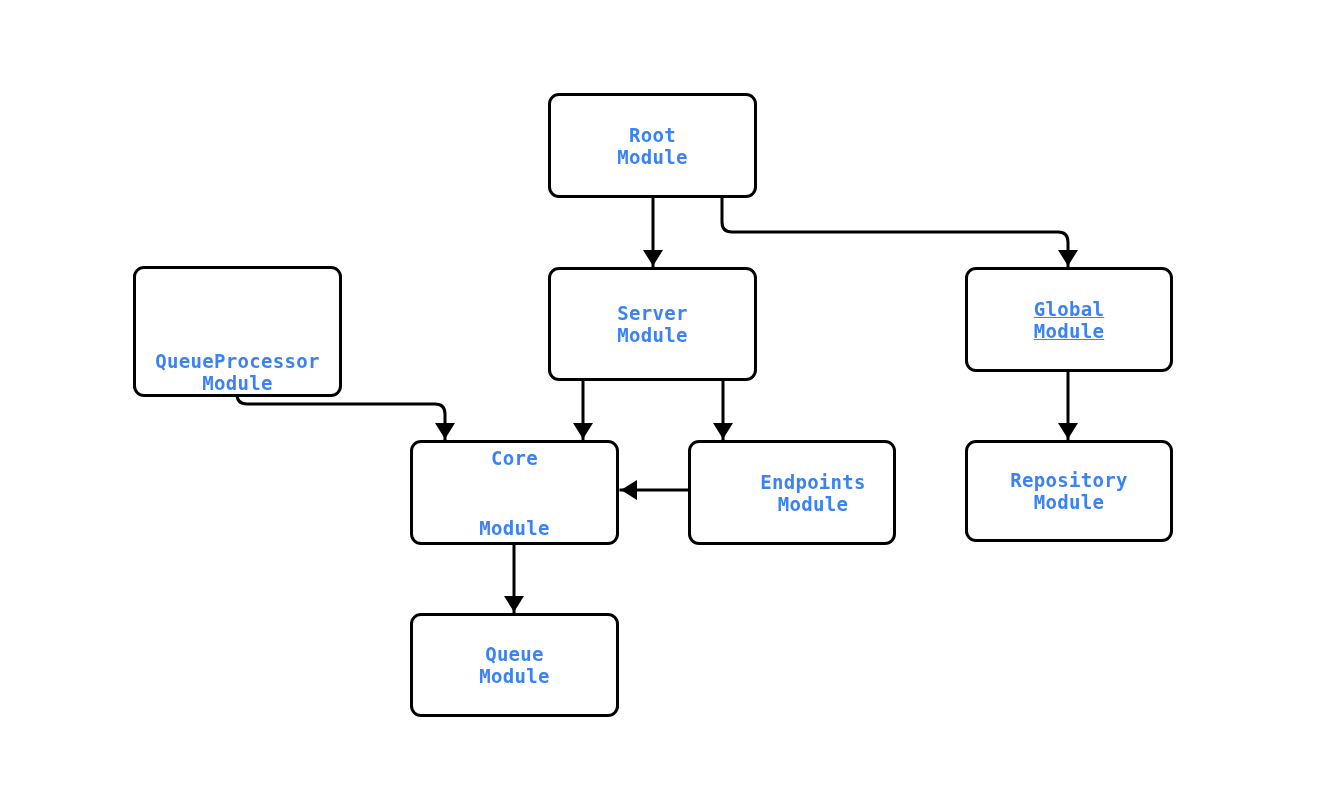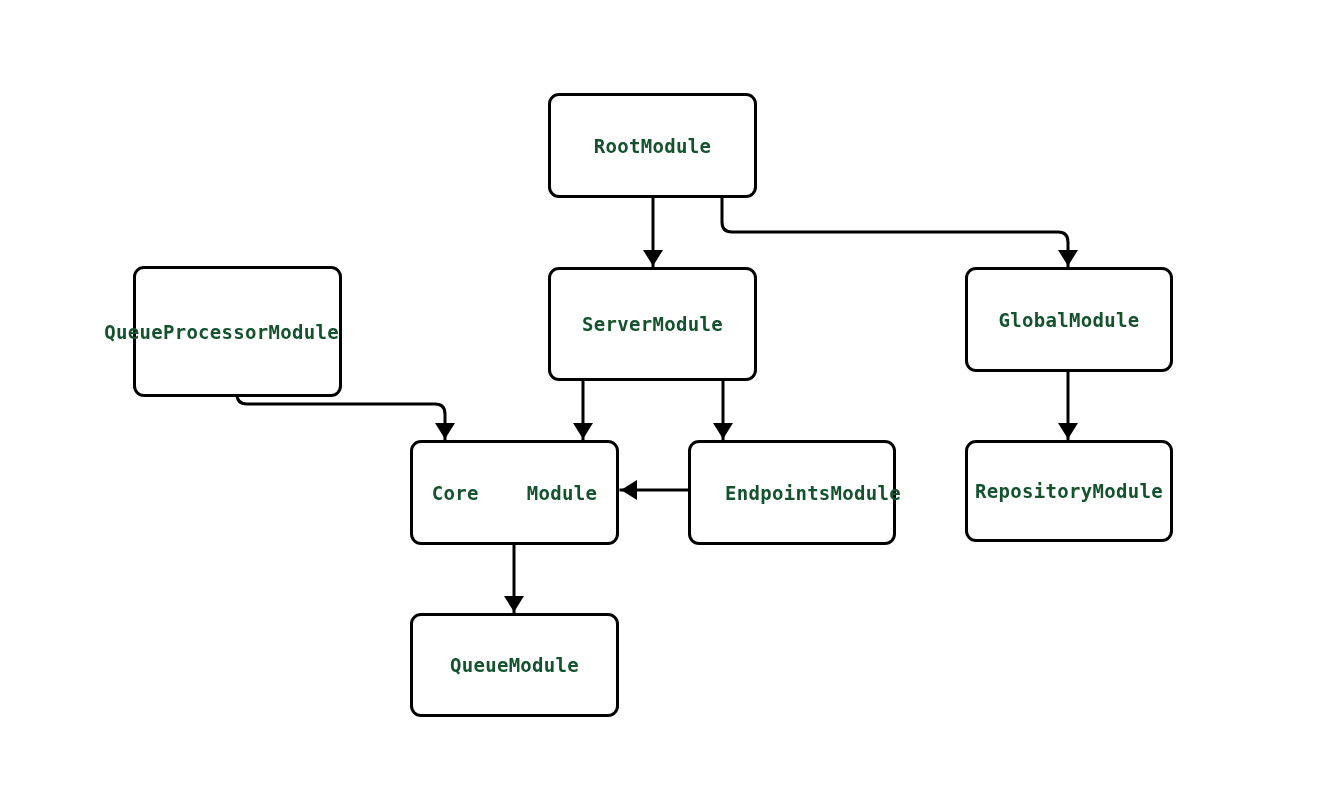--- a/index.html
+++ b/index.html
@@ -33,27 +33,27 @@
     fill: #000000;
     stroke: none;
   }
   .node {
     position: absolute;
     box-sizing: border-box;
     background: #ffffff;
     border: 3px solid #000000;
     border-radius: 11px;
     display: flex;
-    flex-direction: row;
+    flex-direction: column;
     align-items: center;
     justify-content: center;
     font-weight: bold;
     font-size: 19px;
     line-height: 22px;
-    color: #14532d;
+    color: #3b82f6;
     text-align: center;
     letter-spacing: 0.3px;
   }
 </style>
 </head>
 <body>
 
 <div class="canvas">
 
   <svg class="edges-layer" viewBox="0 0 1337 809" xmlns="http://www.w3.org/2000/svg">
@@ -85,21 +85,21 @@
   <div class="node" style="left: 133px; top: 266px; width: 209px; height: 131px; justify-content: flex-end;">
     <span>QueueProcessor</span>
     <span>Module</span>
   </div>
 
   <div class="node" style="left: 548px; top: 267px; width: 209px; height: 114px;">
     <span>Server</span>
     <span>Module</span>
   </div>
 
-  <div class="node" style="left: 965px; top: 267px; width: 208px; height: 105px;">
+  <div class="node" style="left: 965px; top: 267px; width: 208px; height: 105px; text-decoration: underline;">
     <span>Global</span>
     <span>Module</span>
   </div>
 
   <div class="node" style="left: 410px; top: 440px; width: 209px; height: 105px; gap: 48px;">
     <span>Core</span>
     <span>Module</span>
   </div>
 
   <div class="node" style="left: 688px; top: 440px; width: 208px; height: 105px; padding-left: 42px;">

